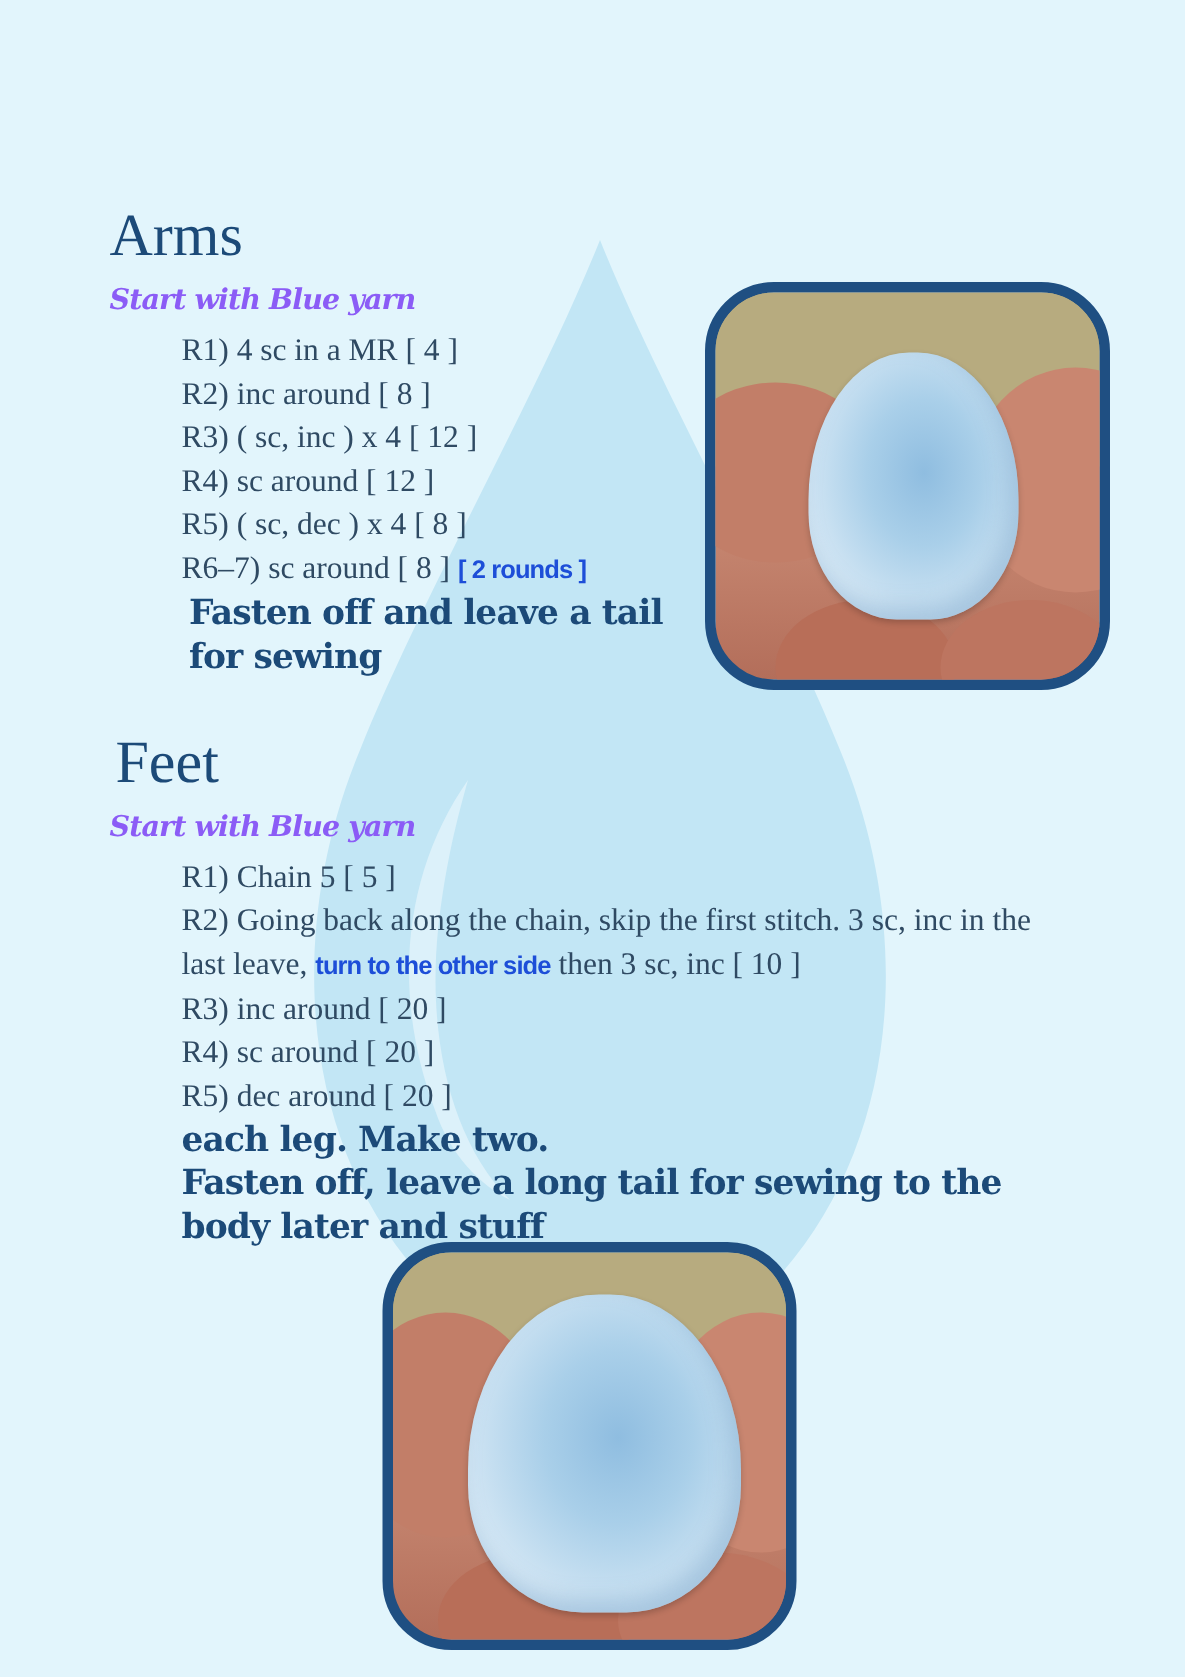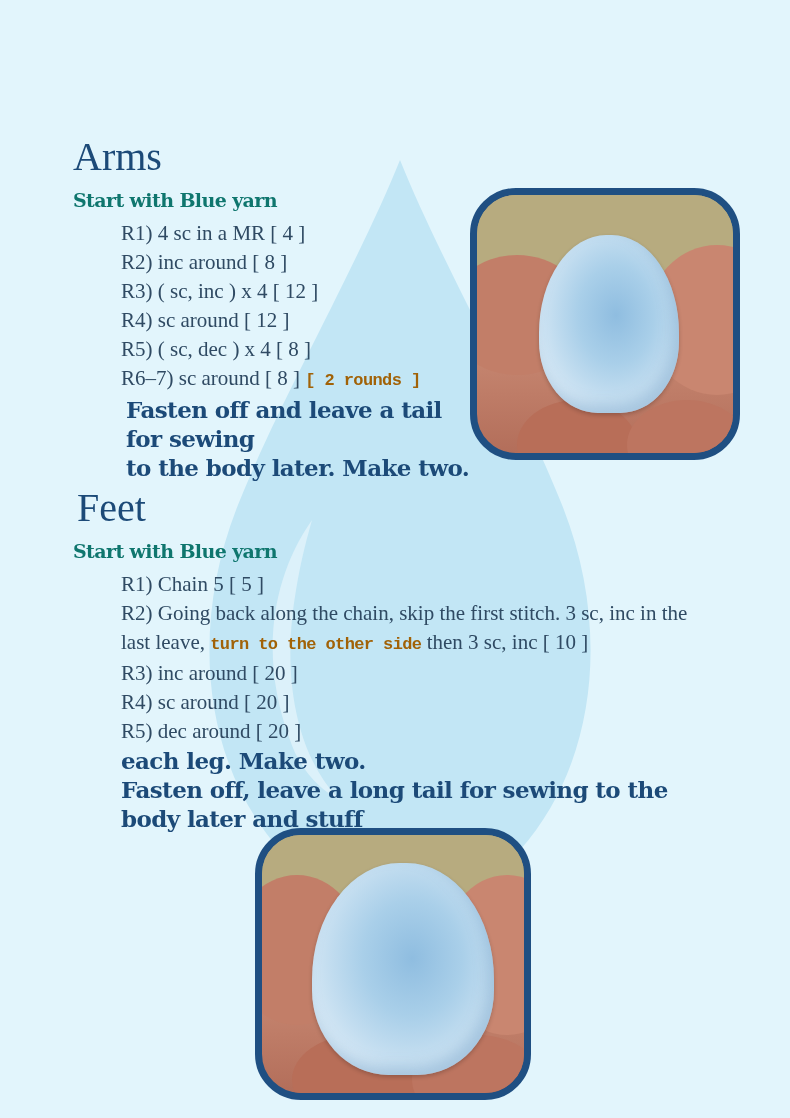--- a/index.html
+++ b/index.html
@@ -9,29 +9,29 @@
     font-family:"DejaVu Serif", "Liberation Serif", serif;
     color:#2f4a63;
   }
   .drop { position:absolute; left:0; top:0; width:790px; height:1118px; z-index:0; }
   .section { position:absolute; z-index:2; }
   .title {
     font-family:"Liberation Serif", "DejaVu Serif", serif;
     font-size:40px; color:#1c4a78; margin:0; line-height:1; font-weight:normal;
   }
   .subtitle {
-    font-family:"DejaVu Serif", serif; font-weight:bold;
-    font-size:19px; color:#0f766e; letter-spacing:-0.6px; margin-top:12px;
+    font-family:"DejaVu Serif", serif; font-style:italic; font-weight:bold;
+    font-size:19px; color:#8b5cf6; letter-spacing:-0.6px; margin-top:12px;
   }
   .rows { margin-top:8px;margin-left:48px; }
   .row {
     font-family:"Liberation Serif", serif; font-size:21px; color:#2f4a63;
     line-height:29px; white-space:nowrap;
   }
-  .row b { font-family:Liberation Mono, monospace; font-size:17px; color:#a16207; letter-spacing:-0.6px; }
+  .row b { font-family:Liberation Sans, sans-serif; font-size:17px; color:#1d4ed8; letter-spacing:-0.6px; }
   .note {
     font-family:"DejaVu Serif", serif; font-weight:bold; font-size:23px;
     color:#1c4a78; line-height:29px; letter-spacing:-0.6px;
   }
   .photo {
     position:absolute; z-index:2; box-sizing:border-box;
     border:7px solid #1f4f82; border-radius:46px; overflow:hidden;
     background:linear-gradient(#b9ad7e 0%, #a89c70 30%, #c98a74 55%, #b36e5a 100%);
   }
   .photo .bg-top { position:absolute; left:0; right:0; top:0; height:45%; background:#b7ab7f; }
@@ -54,21 +54,20 @@
   <h1 class="title">Arms</h1>
   <div class="subtitle">Start with Blue yarn</div>
   <div class="rows">
     <div class="row">R1) 4 sc in a MR [ 4 ]</div>
     <div class="row">R2) inc around [ 8 ]</div>
     <div class="row">R3) ( sc, inc ) x 4 [ 12 ]</div>
     <div class="row">R4) sc around [ 12 ]</div>
     <div class="row">R5) ( sc, dec ) x 4 [ 8 ]</div>
     <div class="row"><span>R6–7) sc around [ 8 ] </span><b>[ 2 rounds ]</b></div>
     <div class="note" style="padding-left:5px;">Fasten off and leave a tail for sewing</div>
-    <div class="note" style="padding-left:5px;">to the body later. Make two.</div>
   </div>
 </div>
 
 <div class="photo" style="left:470px; top:188px; width:270px; height:272px;">
   <div class="bg-top"></div>
   <div class="hand" style="left:-30px; top:60px; width:140px; height:120px; background:#c27e68;"></div>
   <div class="hand" style="left:170px; top:50px; width:140px; height:150px; background:#c98670;"></div>
   <div class="hand" style="left:40px; top:205px; width:120px; height:90px; background:#b86e58;"></div>
   <div class="hand" style="left:150px; top:205px; width:120px; height:90px; background:#bd7560;"></div>
   <div class="yarn" style="left:62px; top:40px; width:140px; height:178px;"></div>

